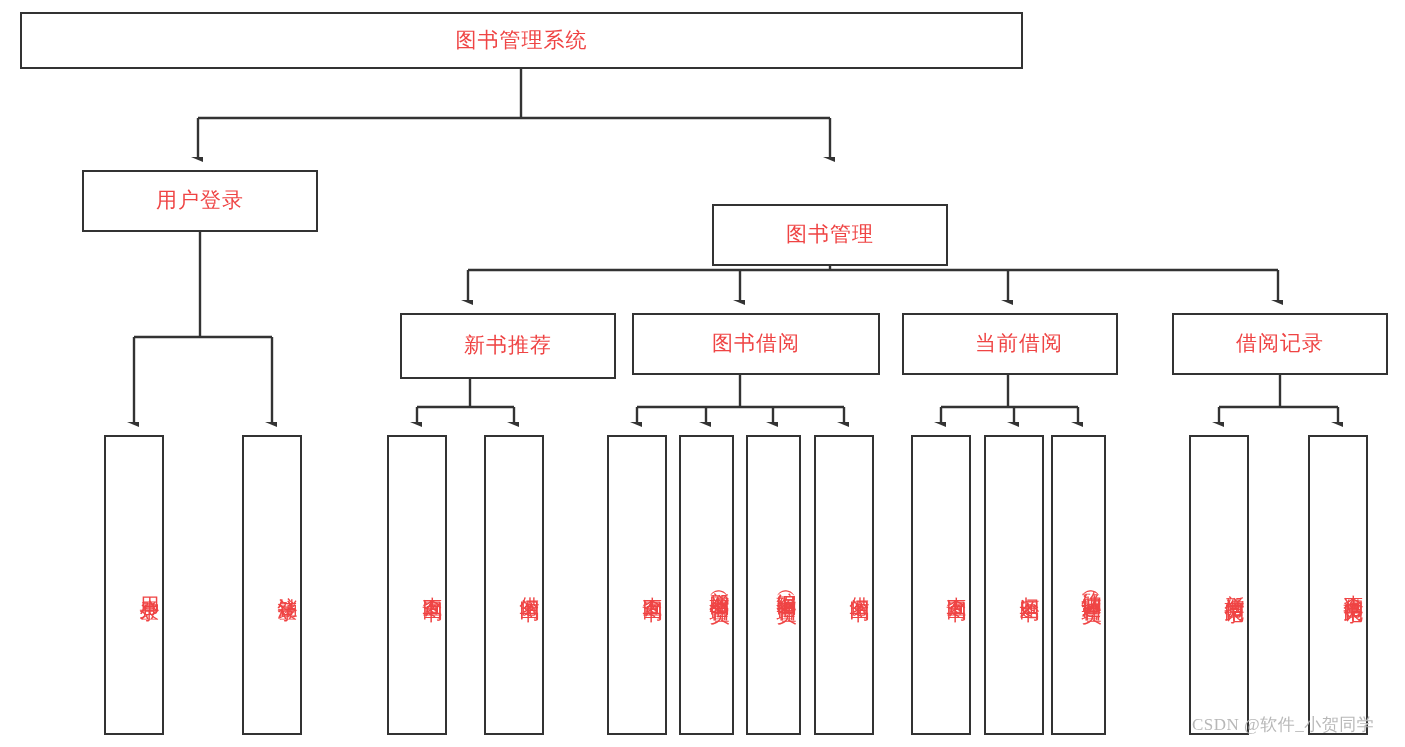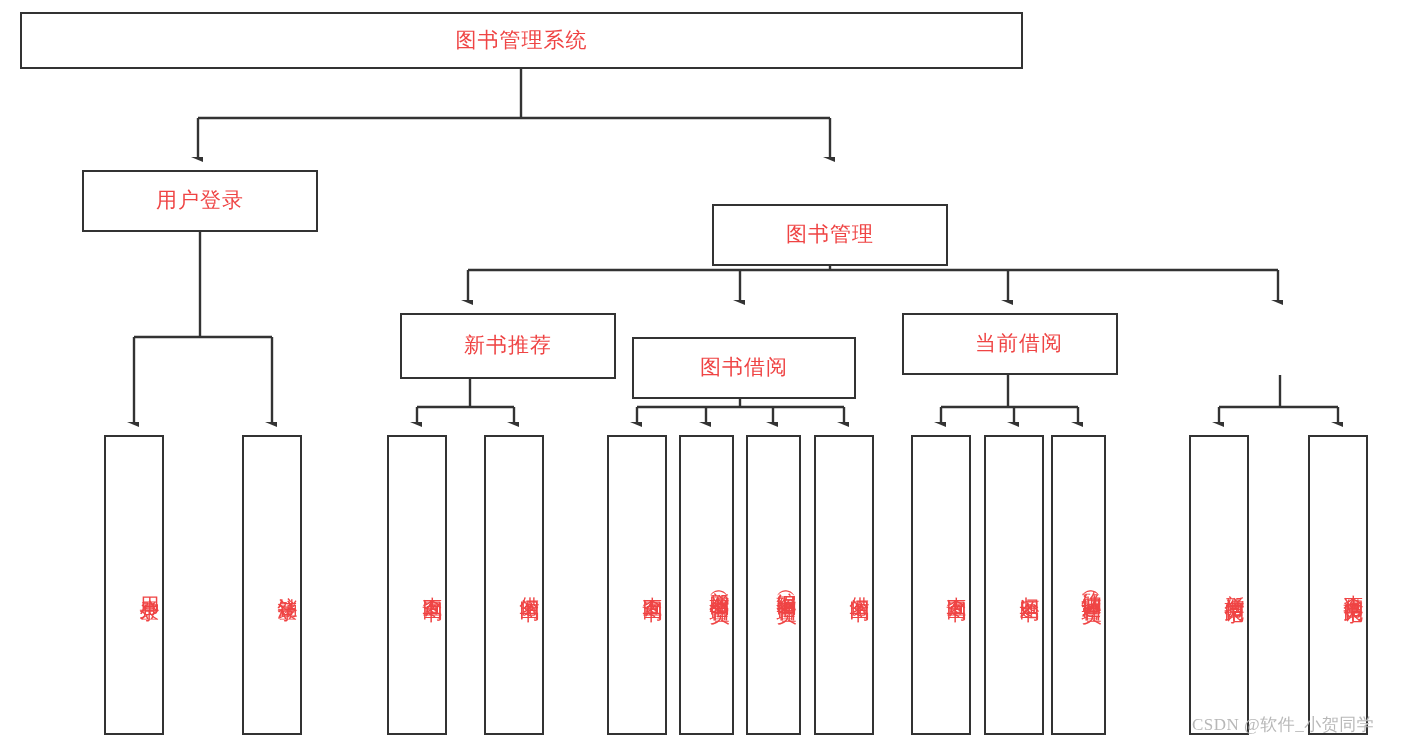--- a/index.html
+++ b/index.html
@@ -117,25 +117,28 @@
   <div class="node horiz" style="left: 82px; top: 170px; width: 236px; height: 62px;">
     <span>用户登录</span>
   </div>
   <div class="node horiz" style="left: 712px; top: 170px; width: 236px; height: 62px; margin-top: 34px;">
     <span>图书管理</span>
   </div>
 
   <div class="node horiz" style="left: 362px; top: 313px; width: 216px; height: 66px; margin-left: 38px;">
     <span>新书推荐</span>
   </div>
-  <div class="node horiz" style="left: 632px; top: 313px; width: 224px; height: 62px; margin-top: 24px;">
+  <div class="node horiz" style="left: 632px; top: 313px; width: 248px; height: 62px;">
     <span>图书借阅</span>
   </div>
   <div class="node horiz" style="left: 902px; top: 313px; width: 216px; height: 62px; padding-left: 18px;">
     <span>当前借阅</span>
+  </div>
+  <div class="node horiz" style="left: 1172px; top: 313px; width: 216px; height: 62px;">
+    <span>借阅记录</span>
   </div>
 
   <div class="node vert" style="left: 104px; top: 435px; width: 60px; height: 300px;">
     <span class="vlabel">用户登录</span>
   </div>
   <div class="node vert" style="left: 242px; top: 435px; width: 60px; height: 300px;">
     <span class="vlabel">注销登录</span>
   </div>
 
   <div class="node vert" style="left: 387px; top: 435px; width: 60px; height: 300px;">

